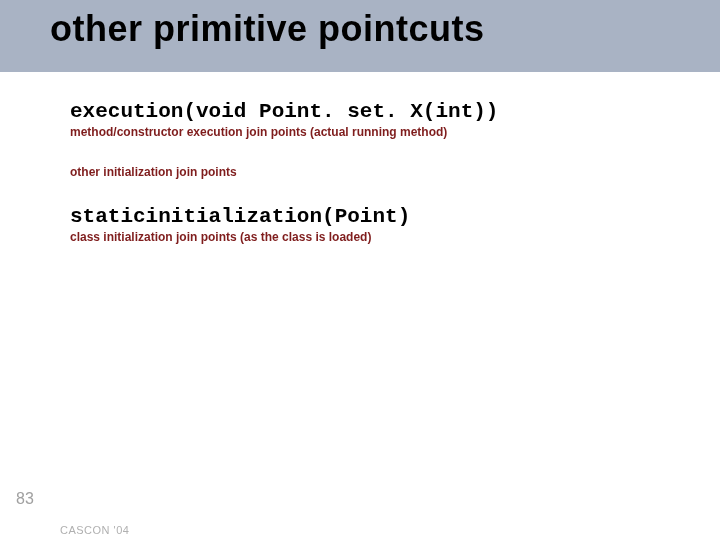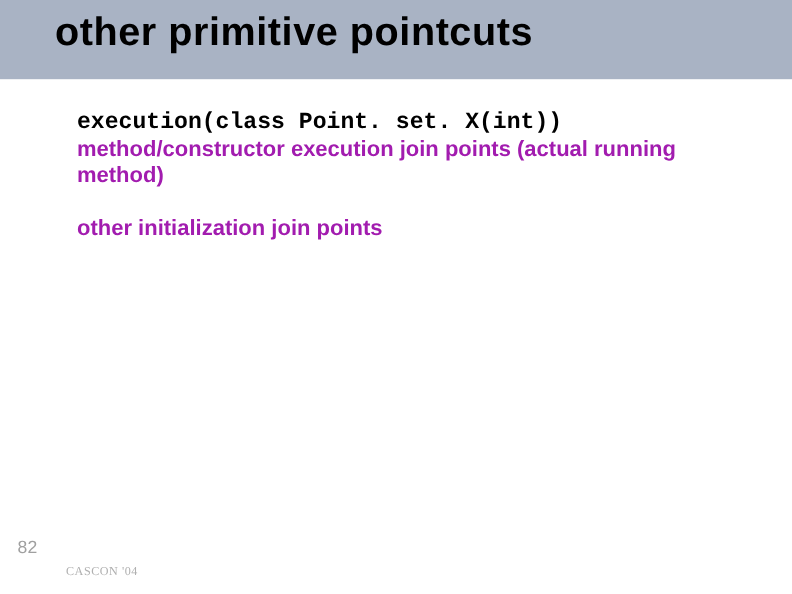--- a/index.html
+++ b/index.html
@@ -26,51 +26,54 @@
   }
   .item { margin-bottom: 26px; }
   .code {
     font-family: "Courier New", Courier, monospace;
     font-size: 21px;
     font-weight: bold;
     color: #000;
     margin-bottom: 2px;
   }
   .desc {
-    font-size: 20px;
+    font-size: 12px;
     font-weight: bold;
-    color: #a21caf;
+    color: #7f1d1d;
   }
   .page-num {
     position: absolute;
     left: 16px; bottom: 32px;
     font-size: 16px;
     color: #a0a0a0;
   }
   .footer {
     position: absolute;
-    left: 60px; bottom: 14px;
+    left: 60px; bottom: 4px;
     font-size: 11px;
     color: #b0b0b0;
     letter-spacing: 0.5px;
-    font-family: Liberation Serif, serif;
   }
 </style>
 </head>
 <body>
 
 <div class="slide">
   <div class="header-band"></div>
   <div class="title">other primitive pointcuts</div>
 
   <div class="content">
     <div class="item">
-      <div class="code">execution(class Point. set. X(int))</div>
+      <div class="code">execution(void Point. set. X(int))</div>
       <div class="desc">method/constructor execution join points (actual running method)</div>
     </div>
     <div class="item">
       <div class="desc">other initialization join points</div>
     </div>
+    <div class="item">
+      <div class="code">staticinitialization(Point)</div>
+      <div class="desc">class initialization join points (as the class is loaded)</div>
+    </div>
   </div>
 
-  <div class="page-num">82</div>
+  <div class="page-num">83</div>
   <div class="footer">CASCON '04</div>
 </div>
 
 </body></html>

